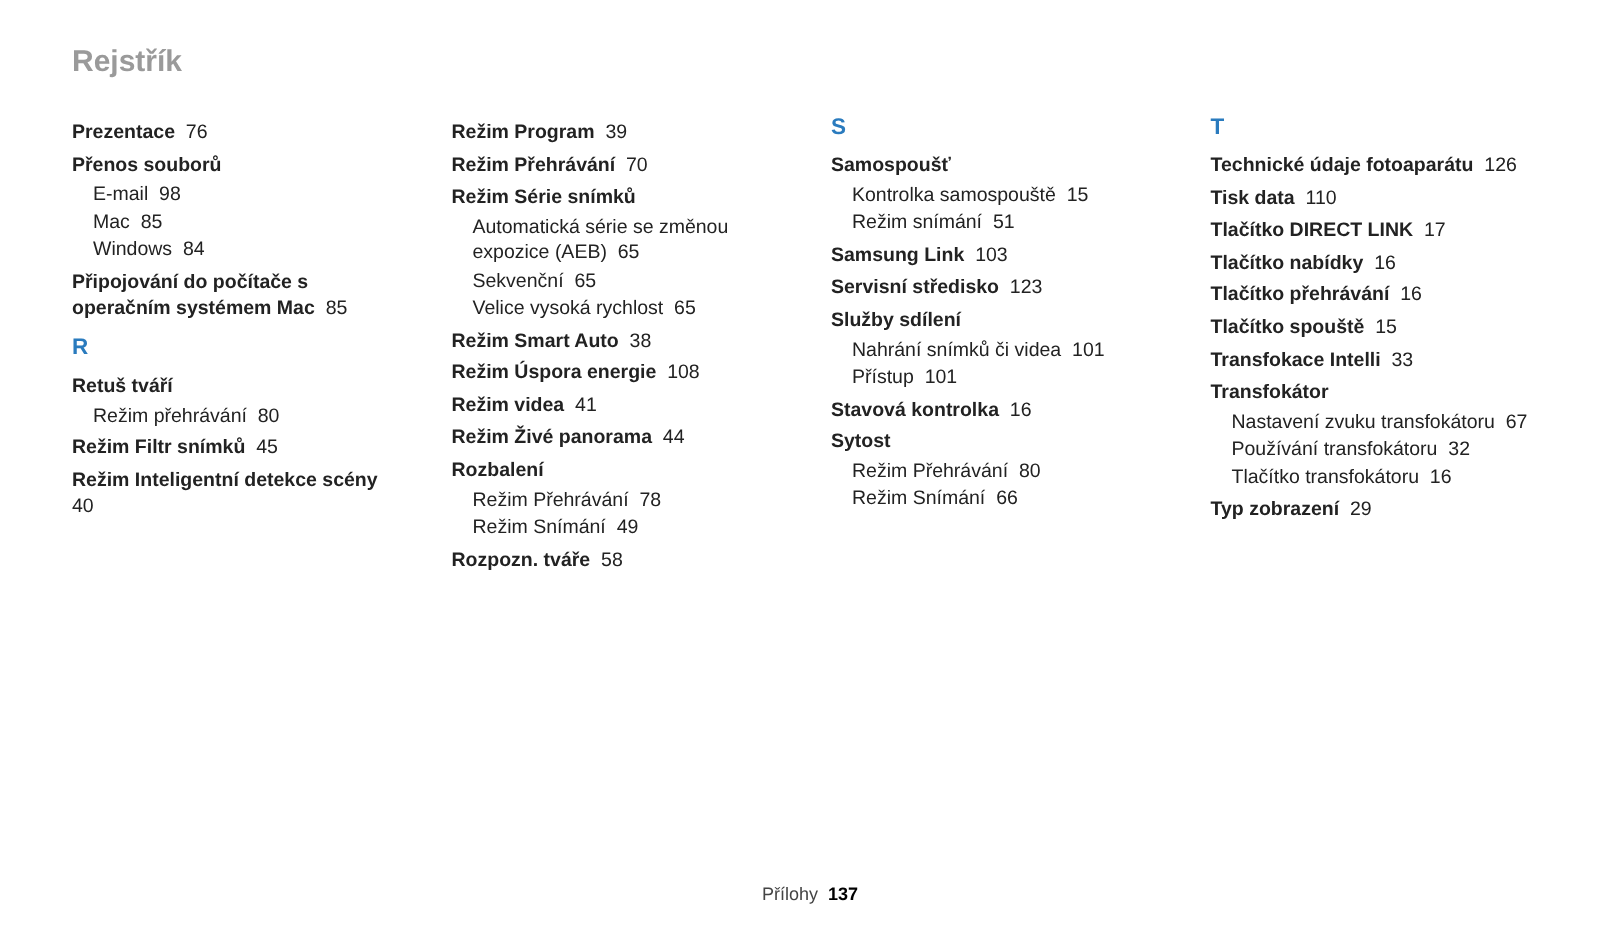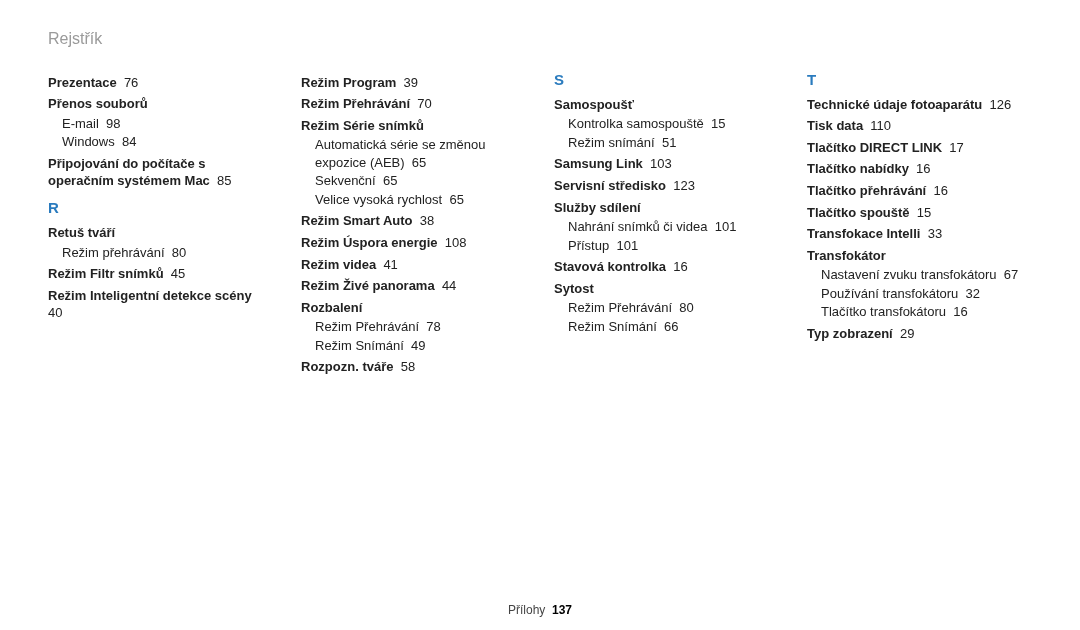--- a/index.html
+++ b/index.html
@@ -15,23 +15,23 @@
   }
   .page {
     box-sizing: border-box;
     width: 1080px;
     height: 630px;
     padding: 28px 48px 16px 48px;
     position: relative;
   }
   .running-head {
     color: #9a9a9a;
-    font-size: 16px;
+    font-size: 20px;
     margin-bottom: 20px;
-    font-weight: 400;
+    font-weight: 700;
   }
   .columns {
     display: flex;
     gap: 28px;
   }
   .col {
     flex: 1;
     min-width: 0;
   }
   .letter {
@@ -51,21 +51,21 @@
   .sub {
     font-weight: 400;
     margin: 1px 0 1px 14px;
   }
   .sub .pg {
     font-weight: 400;
     text-align: right;
   }
   .footer {
     position: absolute;
-    bottom: 12px;
+    bottom: 26px;
     left: 0;
     width: 100%;
     text-align: center;
     font-size: 12px;
     color: #444;
   }
   .footer .pnum {
     font-weight: 700;
     color: #000;
   }
@@ -85,20 +85,24 @@
         <span class="pg">76</span>
       </div>
       <div class="entry">
         <span>Přenos souborů</span>
       </div>
       <div class="sub">
         <span>E-mail</span>&nbsp;
         <span class="pg">98</span>
       </div>
       <div class="sub">
+        <span>Mac</span>&nbsp;
+        <span class="pg">85</span>
+      </div>
+      <div class="sub">
         <span>Windows</span>&nbsp;
         <span class="pg">84</span>
       </div>
       <div class="entry">
         <span>Připojování do počítače s operačním systémem Mac</span>&nbsp;
         <span class="pg">85</span>
       </div>
 
       <div class="letter">R</div>
 

